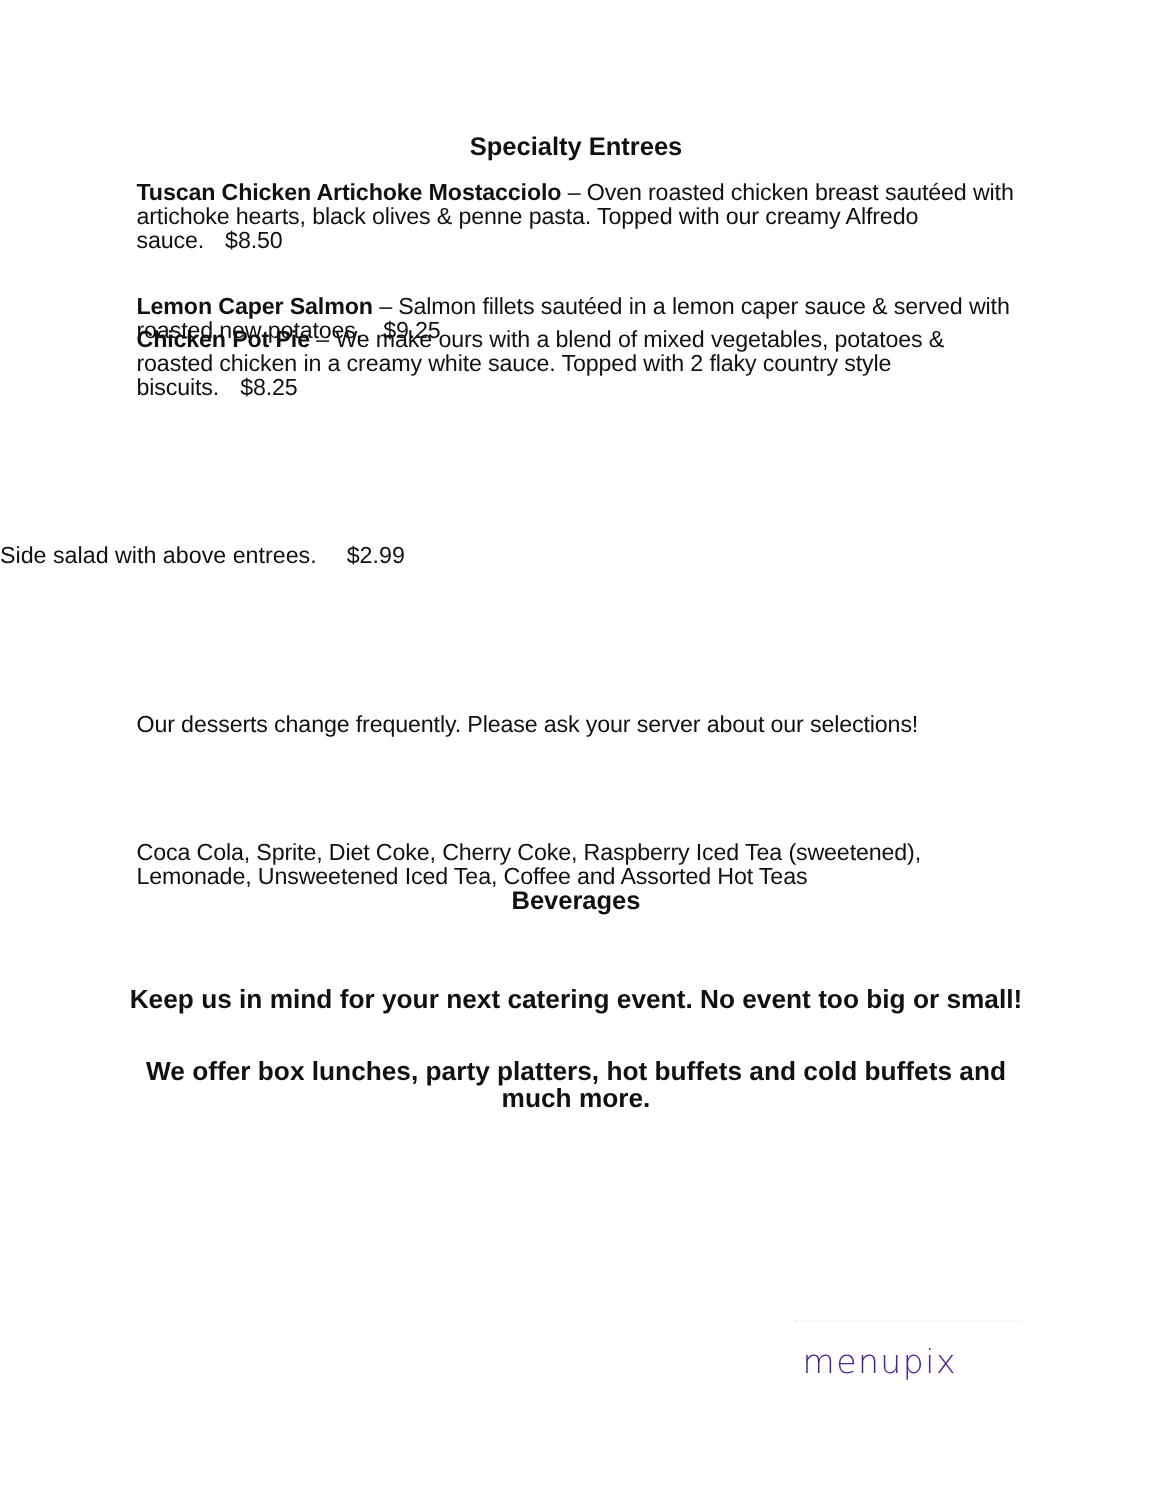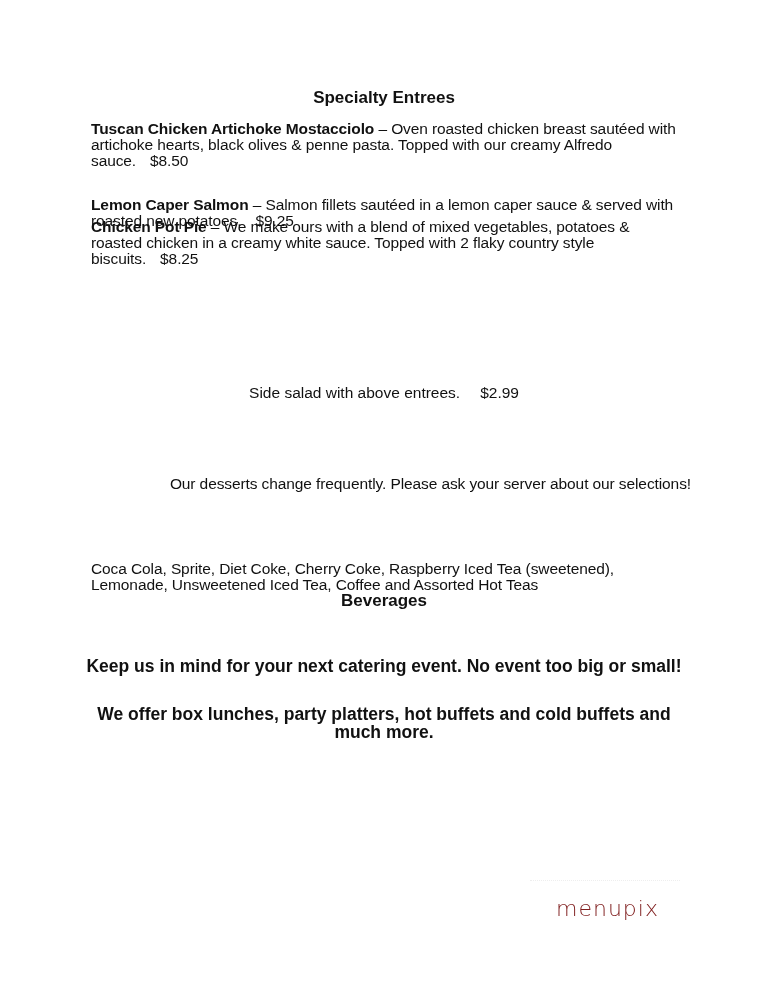--- a/index.html
+++ b/index.html
@@ -16,31 +16,30 @@
     position: absolute; left: 91px; width: 590px;
     font-size: 15.5px; line-height: 16px; letter-spacing: -0.1px;
   }
   .entry .name { font-weight: bold; }
   .price { margin-left: 14px; }
   .plain {
     position: absolute; left: 91px; width: 600px;
     font-size: 15.5px; line-height: 16px; letter-spacing: -0.1px;
   }
   .center {
-    position: absolute; left: 0; width: 768px; text-align: center;
+    position: absolute; left: 0; width: 768px; text-align: left;
     font-size: 15.5px;
-    margin-top: 22px;
   }
   .promo {
     position: absolute; left: 84px; width: 600px; text-align: center;
     font-weight: bold; font-size: 17.5px; line-height: 18px;
   }
   .watermark {
-    position: absolute; left: 556px; top: 896px;
-    font-size: 22px; color: #7f1d1d; letter-spacing: 1px;
+    position: absolute; left: 535px; top: 896px;
+    font-size: 22px; color: #4c1d95; letter-spacing: 1px;
     font-family: "DejaVu Sans", sans-serif; font-weight: 300; text-align: right;
   }
   .watermark-top {
     position: absolute; left: 530px; top: 880px; width: 150px; height: 6px;
     border-top: 1px dotted #eeeeee;
   }
 </style>
 </head>
 <body>
 
@@ -58,21 +57,21 @@
 
   <div class="entry" style="top:219px;">
     <span class="name">Chicken Pot Pie</span><span> – We make ours with a blend of mixed vegetables, potatoes &amp; roasted chicken in a creamy white sauce. Topped with 2 flaky country style biscuits.</span><span class="price">$8.25</span>
   </div>
 
 
   <div class="center" style="top:362px;">
     <span>Side salad with above entrees.</span><span class="price" style="margin-left:20px;">$2.99</span>
   </div>
 
-  <div class="plain" style="top:476px;text-align:right;">Our desserts change frequently. Please ask your server about our selections!</div>
+  <div class="plain" style="top:476px;">Our desserts change frequently. Please ask your server about our selections!</div>
 
   <div class="heading" style="top:556px;margin-top:35px;">Beverages</div>
   <div class="plain" style="top:561px; width:560px;">Coca Cola, Sprite, Diet Coke, Cherry Coke, Raspberry Iced Tea (sweetened), Lemonade, Unsweetened Iced Tea, Coffee and Assorted Hot Teas</div>
 
   <div class="promo" style="top:705px;">We offer box lunches, party platters, hot buffets and cold buffets and much more.</div>
   <div class="promo" style="top:657px;">Keep us in mind for your next catering event. No event too big or small!</div>
 
   <div class="watermark-top"></div>
   <div class="watermark">menupix</div>
 

